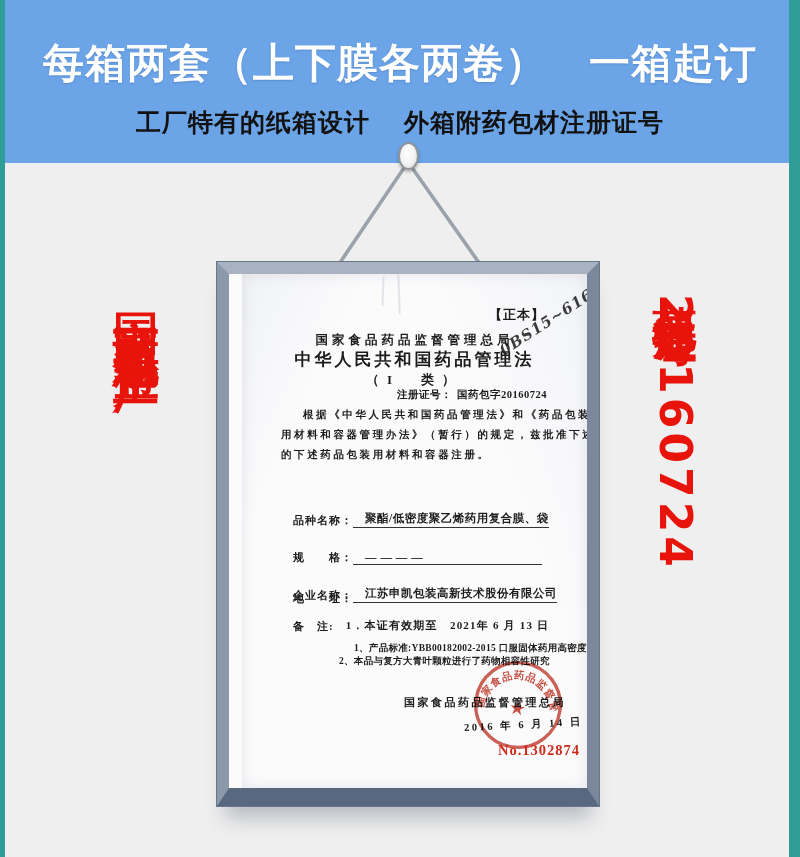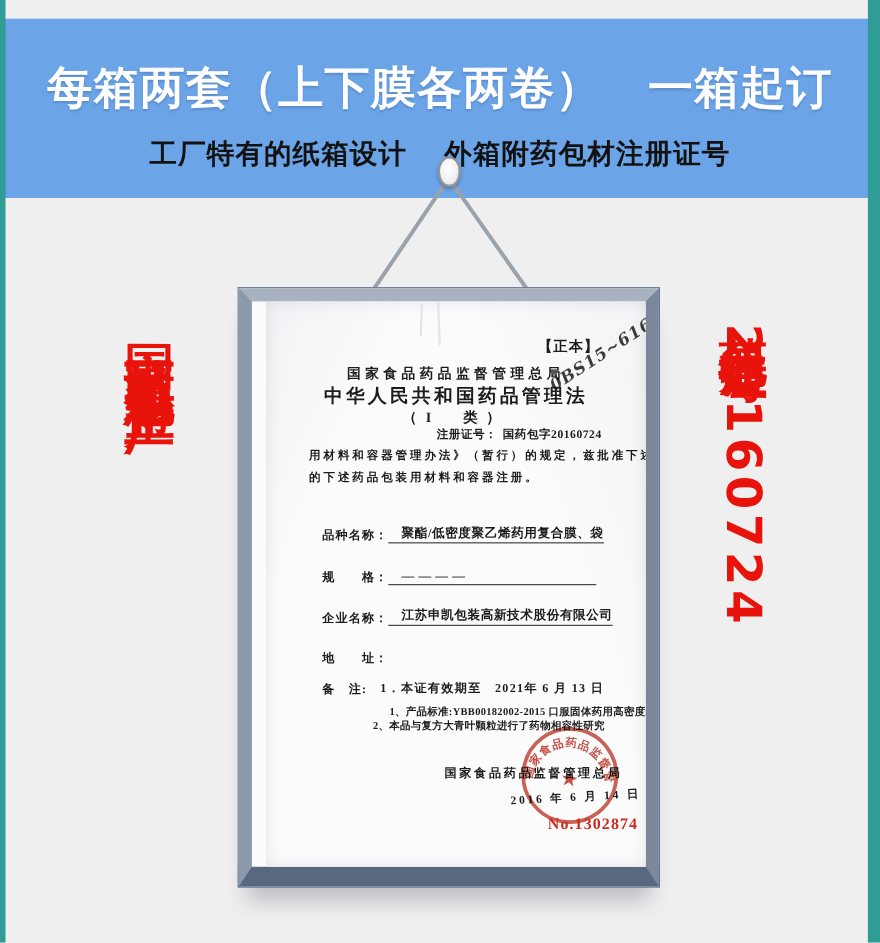--- a/index.html
+++ b/index.html
@@ -4,21 +4,21 @@
 <style>
   html,body{margin:0;padding:0;}
   body{
     width:800px;height:857px;overflow:hidden;
     font-family:"Liberation Sans","DejaVu Sans",sans-serif;
     background:var(--page-bg,#efefef);
   }
   .stage{position:relative;width:800px;height:857px;background:var(--page-bg,#efefef);}
 
   
-  .banner{position:absolute;left:0;top:17px;width:800px;height:163px;background:var(--banner-blue,#6ba4e7);}
+  .banner{position:absolute;left:0;top:0;width:800px;height:163px;background:var(--banner-blue,#6ba4e7);}
   .banner-title{
     position:absolute;left:0;top:36px;width:100%;text-align:center;
     font-family:"Liberation Serif","DejaVu Serif",serif;
     font-size:41px;font-weight:bold;letter-spacing:1px;
     color:var(--banner-title,#ffffff);text-shadow:0 1px 2px rgba(70,110,170,.45);
     white-space:nowrap;
   }
   .banner-subtitle{
     position:absolute;left:0;top:106px;width:100%;text-align:center;
     font-size:25px;font-weight:bold;letter-spacing:1px;
@@ -89,21 +89,21 @@
   .regno .num{margin-left:5px;}
   .cert-body{position:absolute;top:131px;left:39px;right:37px;
     font-size:10.5px;font-weight:bold;letter-spacing:2.6px;line-height:20px;}
   .cert-body .bl{white-space:nowrap;}
   .cert-body .indent{text-indent:22px;}
 
   .field{position:absolute;left:51px;right:45px;display:flex;align-items:flex-end;
     font-weight:bold;}
   .flabel{font-size:11px;letter-spacing:1px;white-space:nowrap;}
   .fvalue{flex:1;font-size:11.5px;letter-spacing:.5px;padding:0 0 1px 12px;white-space:nowrap;}
-  .fvalue.u{border-bottom:1.2px solid #33343a;}
+  .fvalue.u{border-bottom:1.2px solid #33343a;margin-top:34px;}
   .field.row1{top:203px;}
   .field.row2{top:243px;align-items:flex-end;}
   .field.row3{top:278px;}
   .field.row4{top:317px;}
   .field.row5{top:344px;align-items:center;}
   .field.row5 .fvalue{border-bottom:none;font-size:11px;letter-spacing:1.2px;}
 
   .remarks{position:absolute;top:368px;left:97px;right:20px;
     font-size:9.5px;font-weight:bold;line-height:12.5px;letter-spacing:.3px;}
   .remarks .r1{padding-left:15px;}
@@ -151,20 +151,21 @@
 
       <div class="authority">国家食品药品监督管理总局</div>
       <div class="cert-title">中华人民共和国药品管理法</div>
       <div class="class-line">（I　类）</div>
 
       <div class="regno">
         <span>注册证号：</span><span class="num">国药包字20160724</span>
       </div>
 
       <div class="cert-body">
+        <div class="bl indent">根据《中华人民共和国药品管理法》和《药品包装</div>
         <div class="bl">用材料和容器管理办法》（暂行）的规定，兹批准下述企业</div>
         <div class="bl">的下述药品包装用材料和容器注册。</div>
       </div>
 
       <div class="field row1">
         <span class="flabel">品种名称：</span>
         <span class="fvalue u">聚酯/低密度聚乙烯药用复合膜、袋</span>
       </div>
       <div class="field row2">
         <span class="flabel">规　　格：</span>

